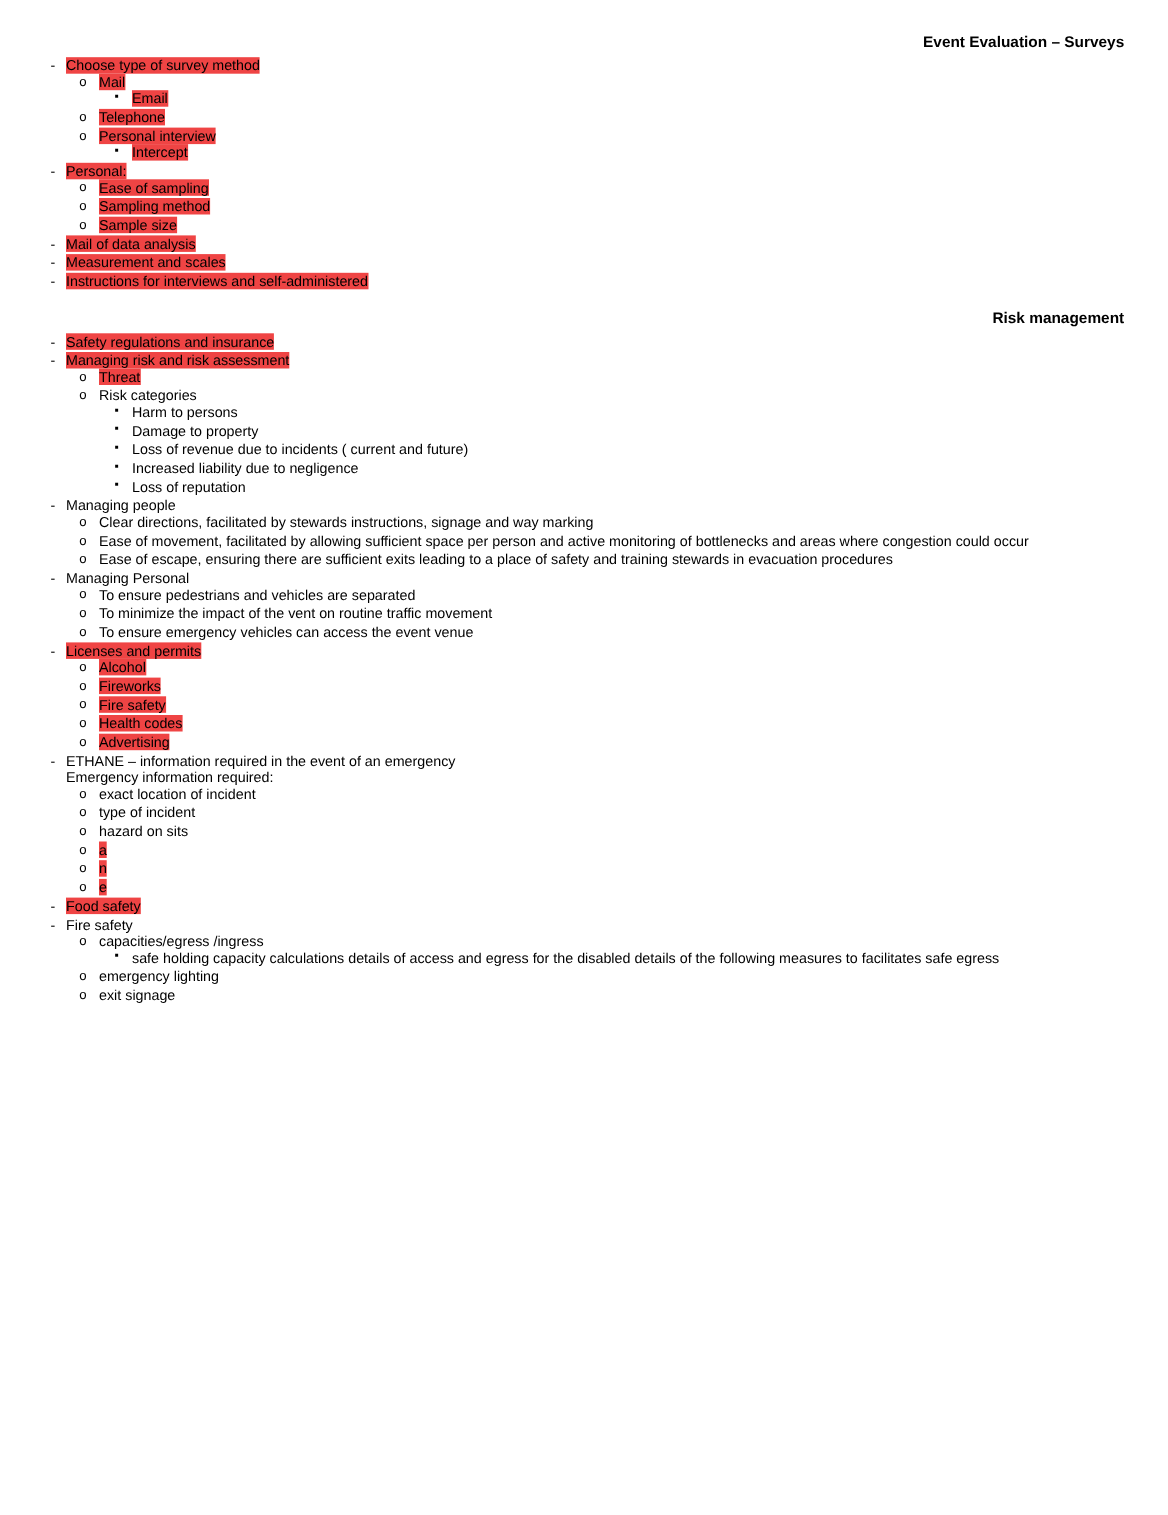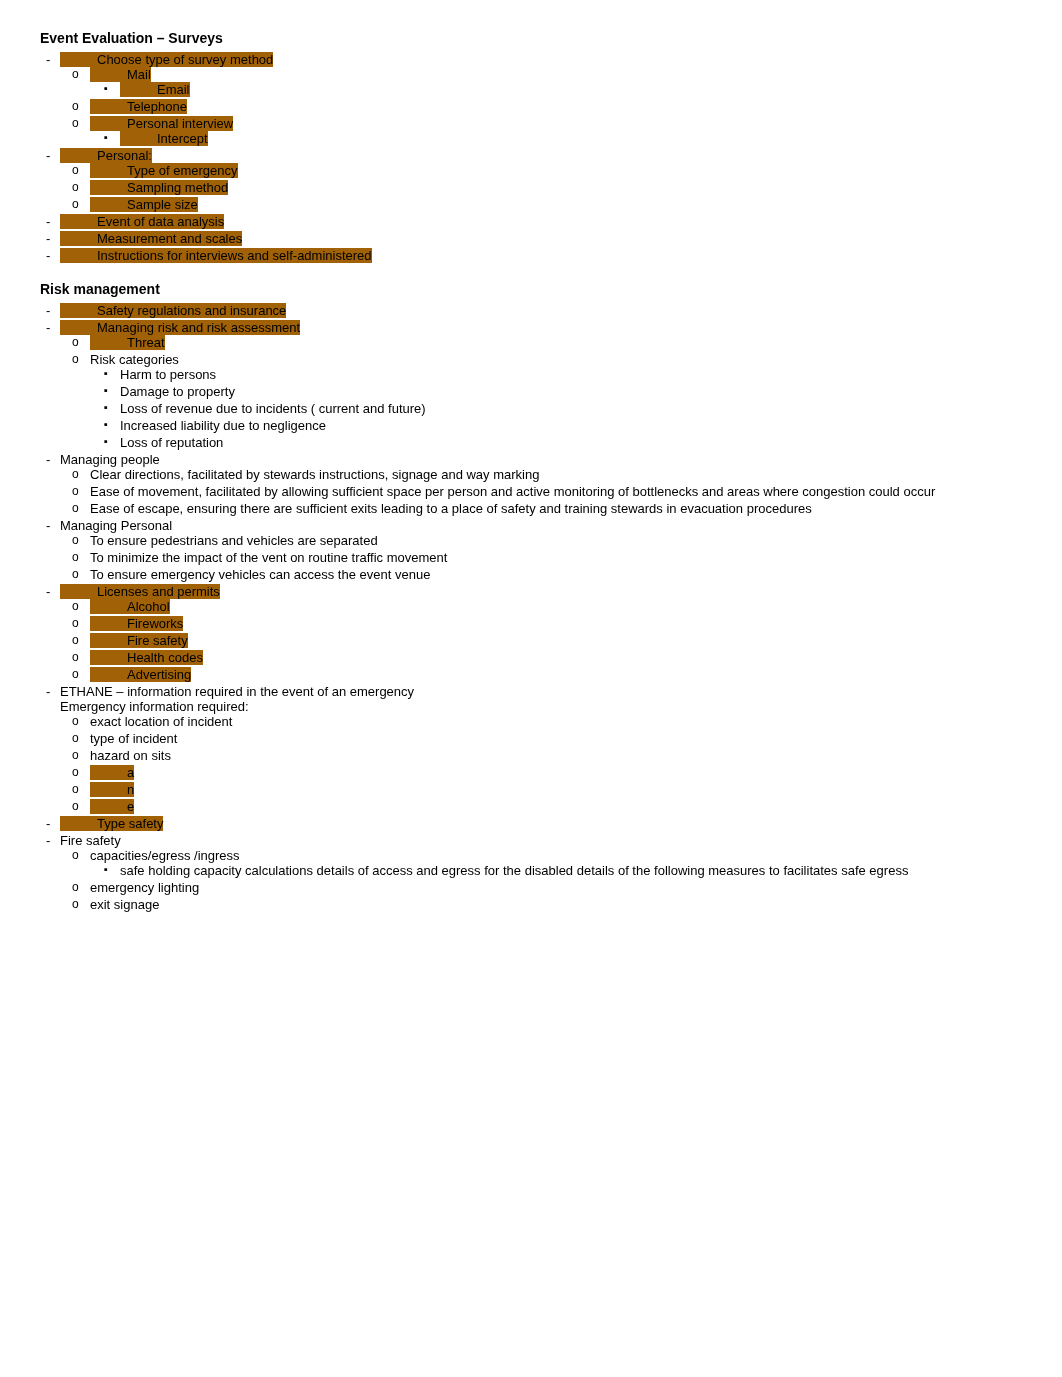--- a/index.html
+++ b/index.html
@@ -12,24 +12,24 @@
       font-size: 13px;
       color: #000;
       background: #fff;
       padding: 30px 40px;
       width: 1062px;
     }
     .section-title {
       font-weight: bold;
       font-size: 14px;
       margin-bottom: 6px;
+      text-align: right;
     }
     .highlight {
-      background-color: #a16207;
-      padding-left: 37px;
+      background-color: #ef4444;
     }
     
     .level1 {
       margin-left: 20px;
       position: relative;
       margin-bottom: 2px;
     }
     .level1::before {
       content: '-';
       position: absolute;
@@ -63,29 +63,29 @@
       margin-top: 18px;
     }
   </style>
 </head>
 <body>
 
 <div id="app">
     <div class="section">
       <div class="section-title">Event Evaluation – Surveys</div>
       <div class="level1"><span class=" highlight">Choose type of survey method</span><div class="level2"><span class=" highlight">Mail</span><div class="level3"><span class=" highlight">Email</span></div></div><div class="level2"><span class=" highlight">Telephone</span></div><div class="level2"><span class=" highlight">Personal interview</span><div class="level3"><span class=" highlight">Intercept</span></div></div></div>
-      <div class="level1"><span class=" highlight">Personal:</span><div class="level2"><span class=" highlight">Type of emergency</span></div><div class="level2"><span class=" highlight">Sampling method</span></div><div class="level2"><span class=" highlight">Sample size</span></div></div>
-      <div class="level1"><span class=" highlight">Event of data analysis</span></div>
+      <div class="level1"><span class=" highlight">Personal:</span><div class="level2"><span class=" highlight">Ease of sampling</span></div><div class="level2"><span class=" highlight">Sampling method</span></div><div class="level2"><span class=" highlight">Sample size</span></div></div>
+      <div class="level1"><span class=" highlight">Mail of data analysis</span></div>
       <div class="level1"><span class=" highlight">Measurement and scales</span></div>
       <div class="level1"><span class=" highlight">Instructions for interviews and self-administered</span></div>
     </div>
     <div class="section section-gap">
       <div class="section-title">Risk management</div>
       <div class="level1"><span class=" highlight">Safety regulations and insurance</span></div>
       <div class="level1"><span class=" highlight">Managing risk and risk assessment</span><div class="level2"><span class=" highlight">Threat</span></div><div class="level2"><span class="">Risk categories</span><div class="level3"><span class="">Harm to persons</span></div><div class="level3"><span class="">Damage to property</span></div><div class="level3"><span class="">Loss of revenue due to incidents ( current and future)</span></div><div class="level3"><span class="">Increased liability due to negligence</span></div><div class="level3"><span class="">Loss of reputation</span></div></div></div>
       <div class="level1"><span class="">Managing people</span><div class="level2"><span class="">Clear directions, facilitated by stewards instructions, signage and way marking</span></div><div class="level2"><span class="">Ease of movement, facilitated by allowing sufficient space per person and active monitoring of bottlenecks and areas where congestion could occur</span></div><div class="level2"><span class="">Ease of escape, ensuring there are sufficient exits leading to a place of safety and training stewards in evacuation procedures</span></div></div>
       <div class="level1"><span class="">Managing Personal</span><div class="level2"><span class="">To ensure pedestrians and vehicles are separated</span></div><div class="level2"><span class="">To minimize the impact of the vent on routine traffic movement</span></div><div class="level2"><span class="">To ensure emergency vehicles can access the event venue</span></div></div>
       <div class="level1"><span class=" highlight">Licenses and permits</span><div class="level2"><span class=" highlight">Alcohol</span></div><div class="level2"><span class=" highlight">Fireworks</span></div><div class="level2"><span class=" highlight">Fire safety</span></div><div class="level2"><span class=" highlight">Health codes</span></div><div class="level2"><span class=" highlight">Advertising</span></div></div>
       <div class="level1"><span class="">ETHANE – information required in the event of an emergency</span><br><span>Emergency information required:</span><div class="level2"><span class="">exact location of incident</span></div><div class="level2"><span class="">type of incident</span></div><div class="level2"><span class="">hazard on sits</span></div><div class="level2"><span class=" highlight">a</span></div><div class="level2"><span class=" highlight">n</span></div><div class="level2"><span class=" highlight">e</span></div></div>
-      <div class="level1"><span class=" highlight">Type safety</span></div>
+      <div class="level1"><span class=" highlight">Food safety</span></div>
       <div class="level1"><span class="">Fire safety</span><div class="level2"><span class="">capacities/egress /ingress</span><div class="level3"><span class="">safe holding capacity calculations details of access and egress for the disabled details of the following measures to facilitates safe egress</span></div></div><div class="level2"><span class="">emergency lighting</span></div><div class="level2"><span class="">exit signage</span></div></div>
     </div>
   </div>
 
 </body></html>

